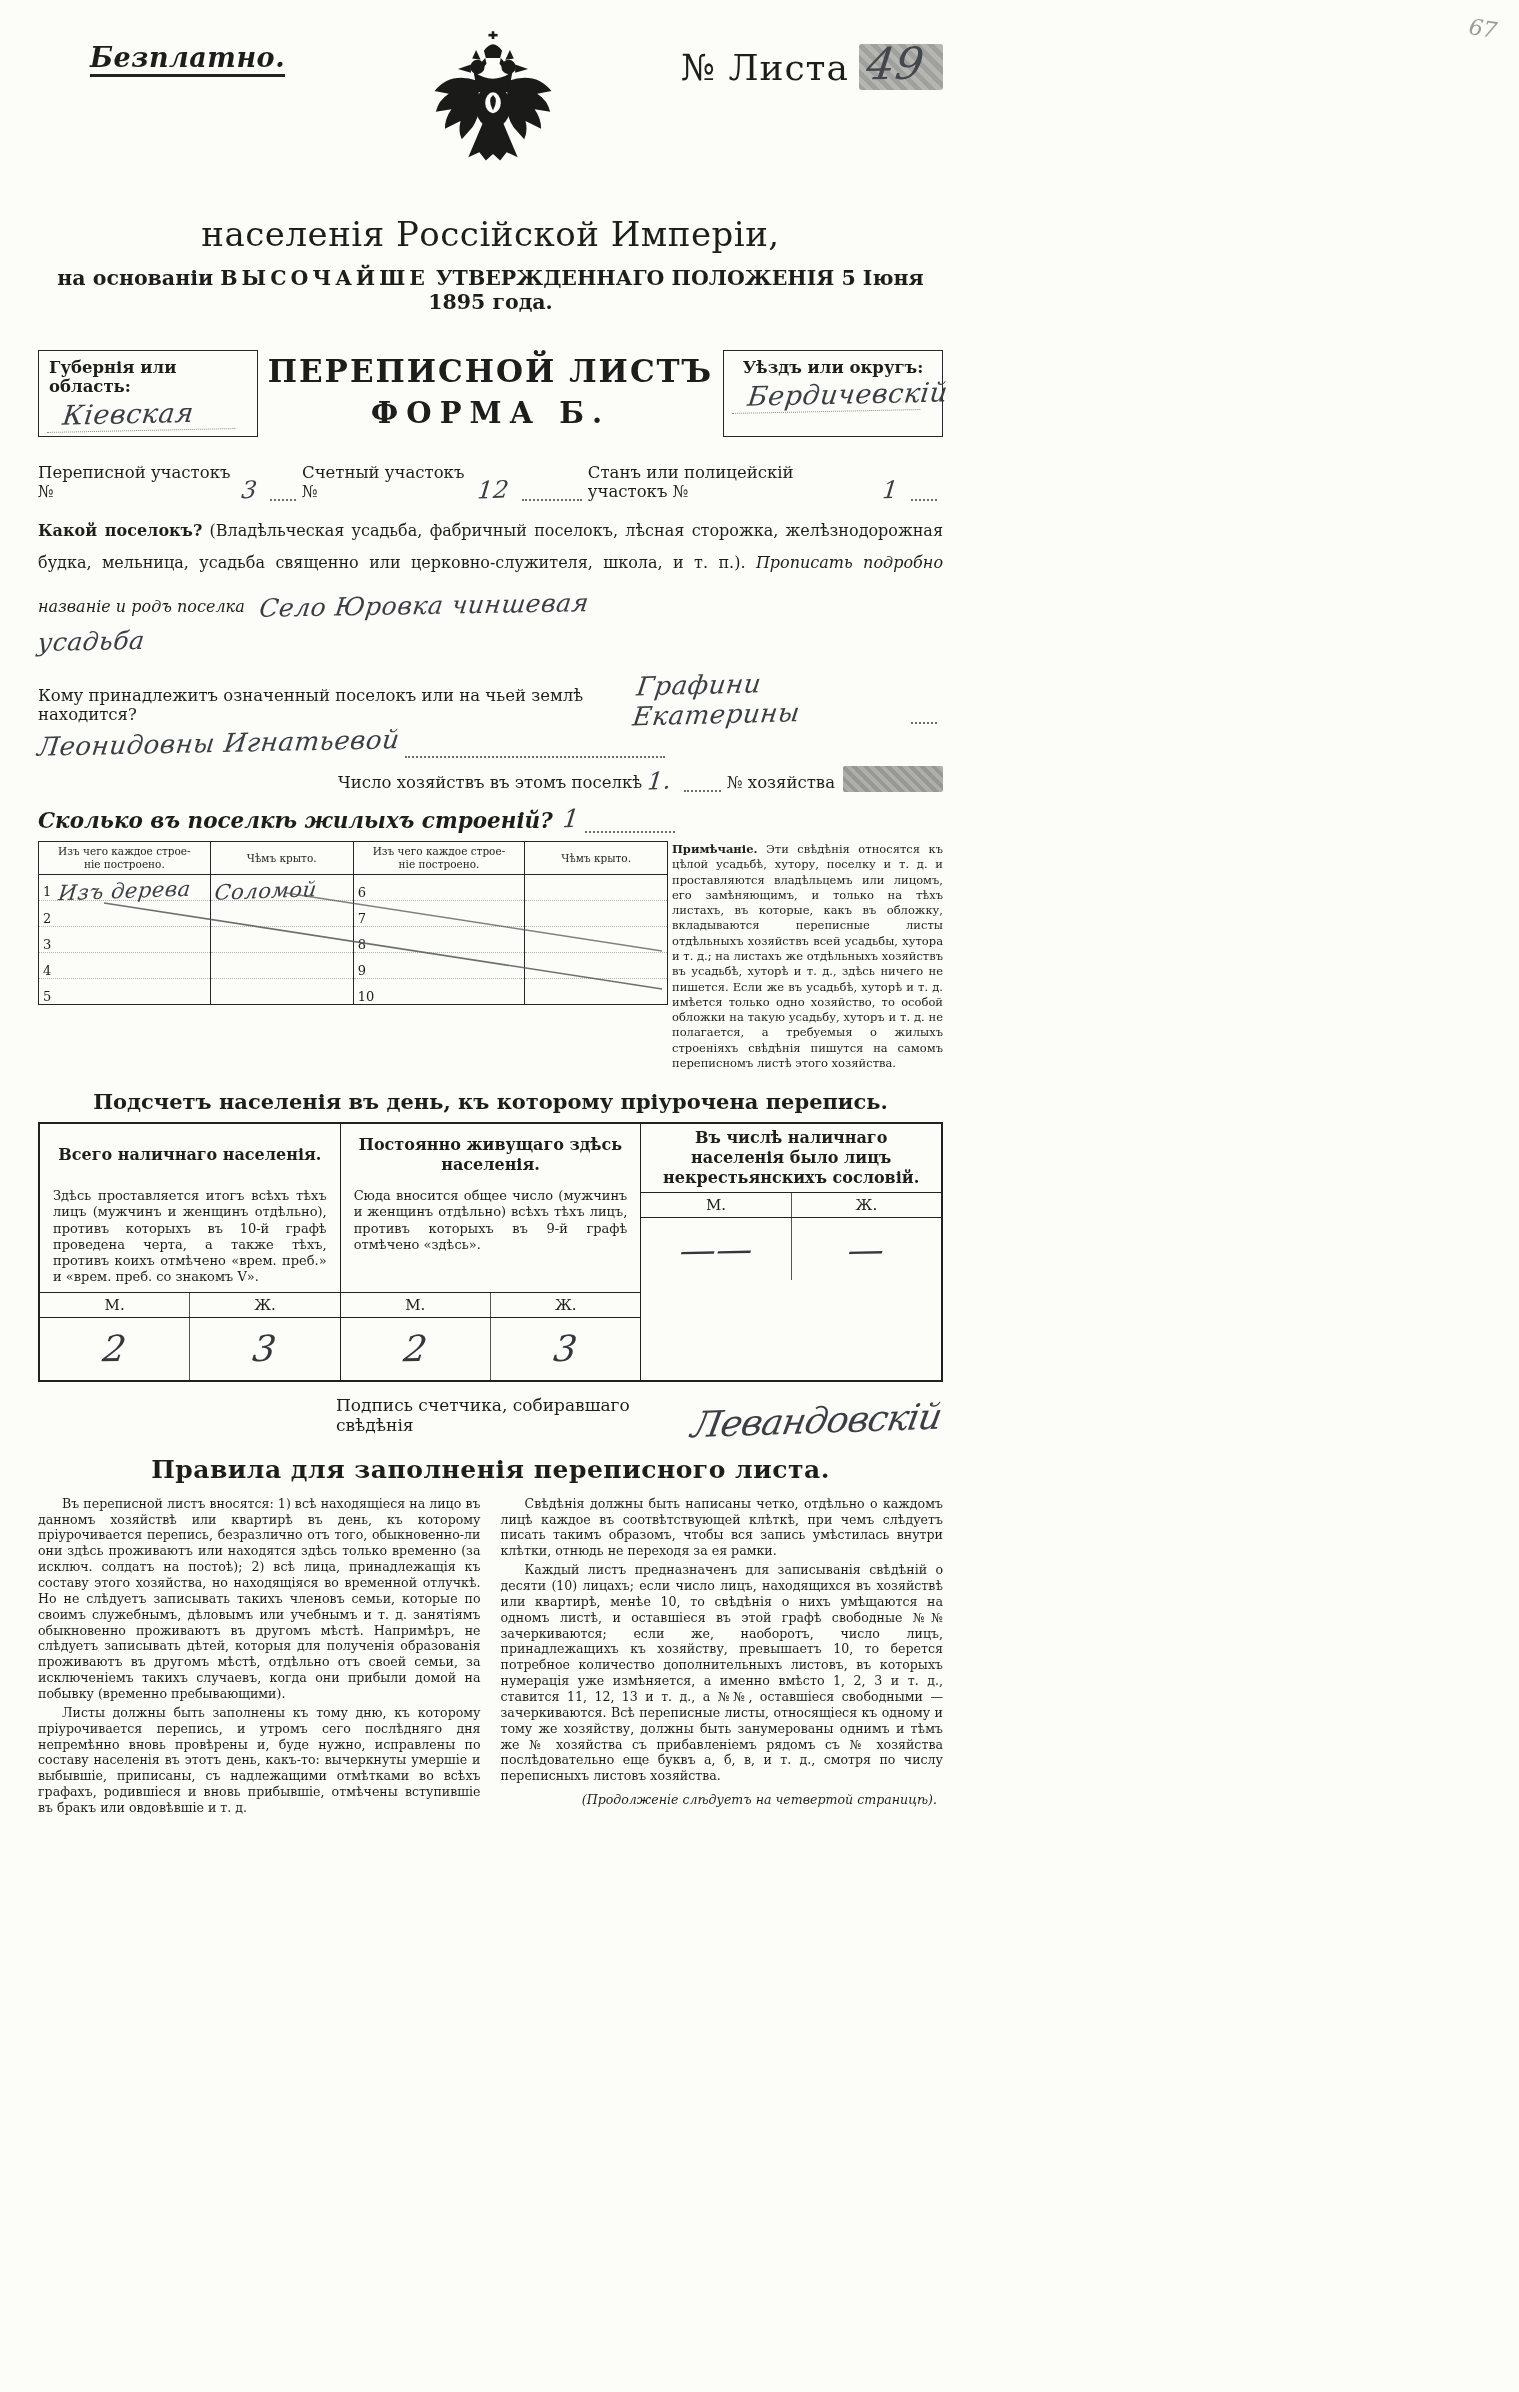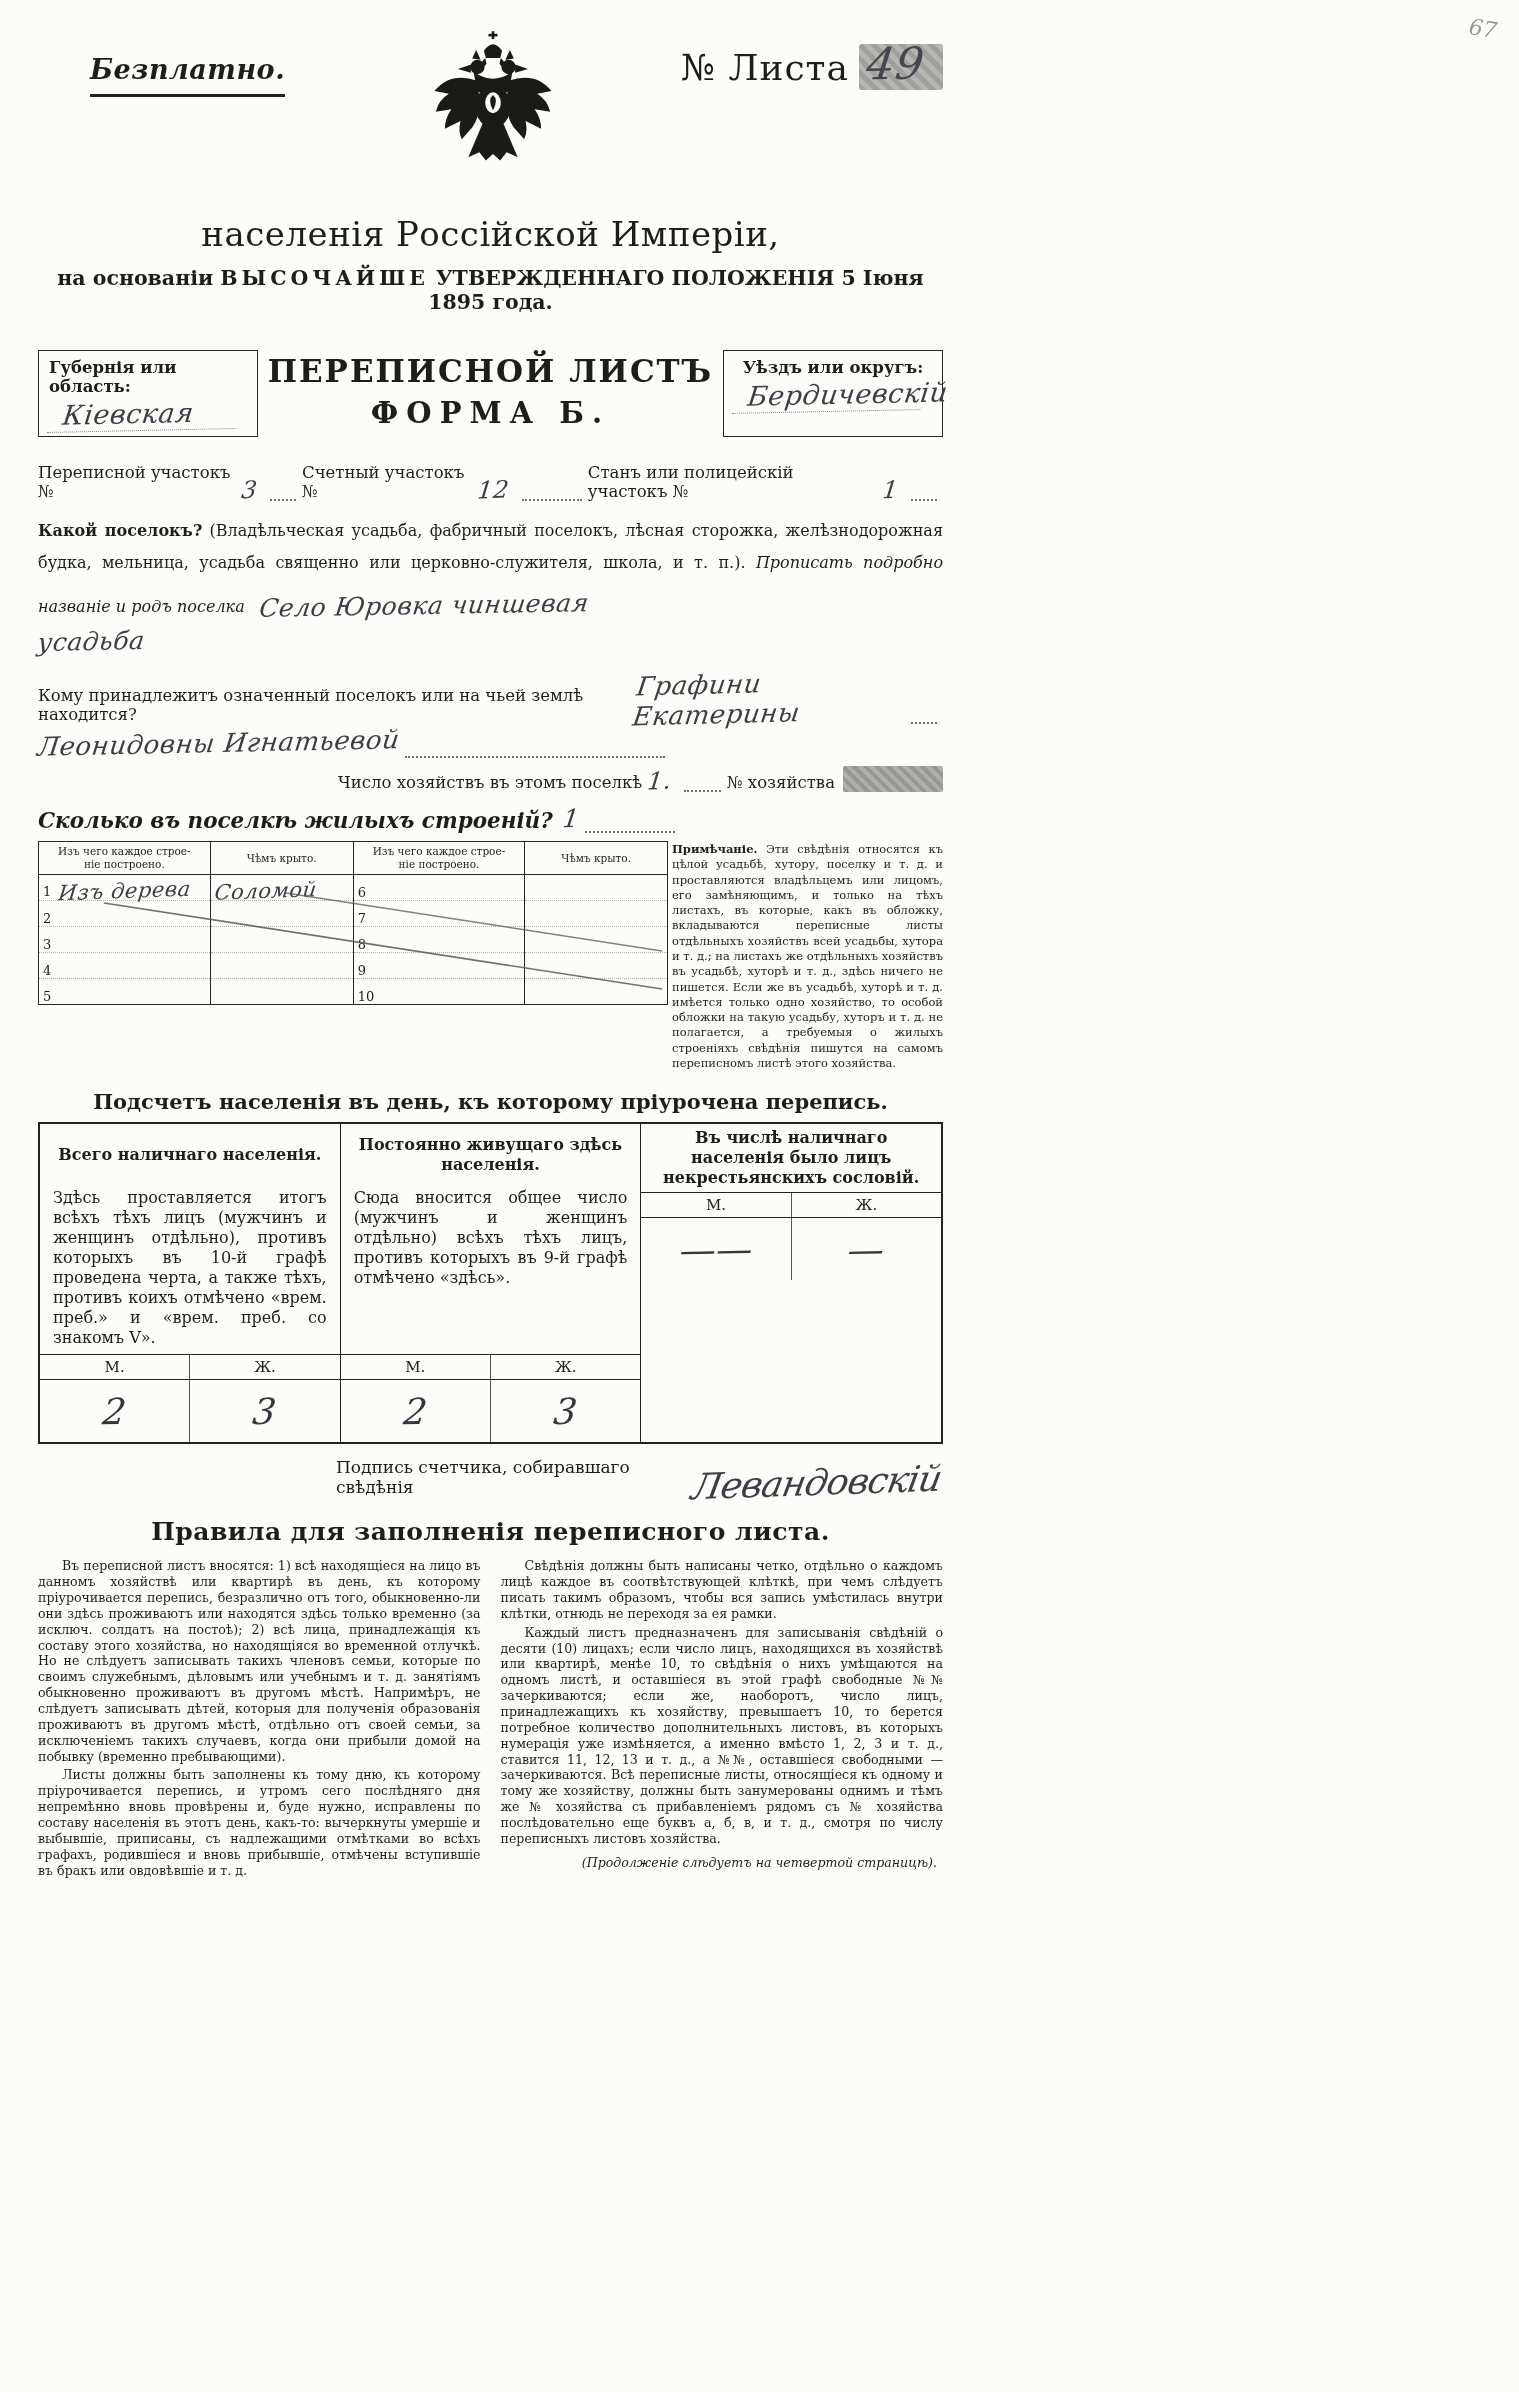--- a/index.html
+++ b/index.html
@@ -8,21 +8,21 @@
     position:relative;width:1519px;height:2392px;overflow:hidden;
     background:#fcfcf9;
     font-family:"DejaVu Serif","Liberation Serif",serif;
     color:#1d1d1c;
   }
   .content{position:absolute;left:38px;top:20px;width:905px}
 
   
   .corner-mark{position:absolute;right:22px;top:16px;font-size:22px;font-style:italic;color:#9a9a94;transform:rotate(9deg)}
   .header-row{position:relative;height:180px}
-  .free-label{position:absolute;left:52px;top:34px;font-size:27px;font-weight:bold;font-style:italic;letter-spacing:.5px;border-bottom:3px solid #222;padding-bottom:9px}
+  .free-label{position:absolute;left:52px;top:22px;font-size:27px;font-weight:bold;font-style:italic;letter-spacing:.5px;border-bottom:3px solid #222;padding-bottom:1px}
   .eagle{position:absolute;left:390px;top:2px;width:130px;height:168px}
   .eagle svg{width:100%;height:100%}
   .sheet-no{position:absolute;right:0;top:24px;display:flex;align-items:center;font-size:36px;letter-spacing:1px}
   .sheet-smudge{position:relative;width:84px;height:46px;margin-left:10px;border-radius:3px;
     background:repeating-linear-gradient(45deg,#9c9c99 0 5px,#b2b2ae 5px 10px);opacity:.95}
   .sheet-no-value{position:absolute;left:8px;top:-6px;font-size:44px;color:#2e3136}
 
   
   .title1{text-align:center;font-size:45px;font-weight:bold;letter-spacing:1px;margin-top:10px}
   .title2{text-align:center;font-size:34px;margin-top:14px;letter-spacing:.5px}
@@ -88,21 +88,21 @@
   .note{flex:1;font-size:11.5px;line-height:1.33;text-align:justify;padding-top:1px}
   .note-label{font-weight:bold}
 
   
   .pop-heading{text-align:center;font-size:21px;font-weight:bold;margin-top:18px}
   .pop-table{display:flex;border:2px solid #222;margin-top:8px}
   .pop-col{flex:1;display:flex;flex-direction:column}
   .pop-col + .pop-col{border-left:1.6px solid #222}
   .pop-col-title{min-height:62px;display:flex;align-items:center;justify-content:center;text-align:center;
     font-weight:bold;font-size:16px;padding:4px 14px;line-height:1.25}
-  .pop-col-desc{flex:1;font-size:16px;line-height:1.25;text-align:justify;padding:2px 13px 6px;min-height:96px}
+  .pop-col-desc{flex:1;font-size:13px;line-height:1.25;text-align:justify;padding:2px 13px 6px;min-height:96px}
   .pop-mf-row{display:flex;border-top:1.2px solid #222;border-bottom:1.2px solid #222}
   .pop-mf-cell{flex:1;text-align:center;font-size:15px;padding:3px 0}
   .pop-mf-cell + .pop-mf-cell{border-left:1px solid #555}
   .pop-val-row{display:flex;height:62px}
   .pop-val-cell{flex:1;display:flex;align-items:center;justify-content:center}
   .pop-val-cell + .pop-val-cell{border-left:1px solid #555}
   .hw-val{font-size:36px;color:#34383e}
 
   
   .signature-row{display:flex;align-items:flex-end;margin-top:12px;padding-left:298px;font-size:17px}

